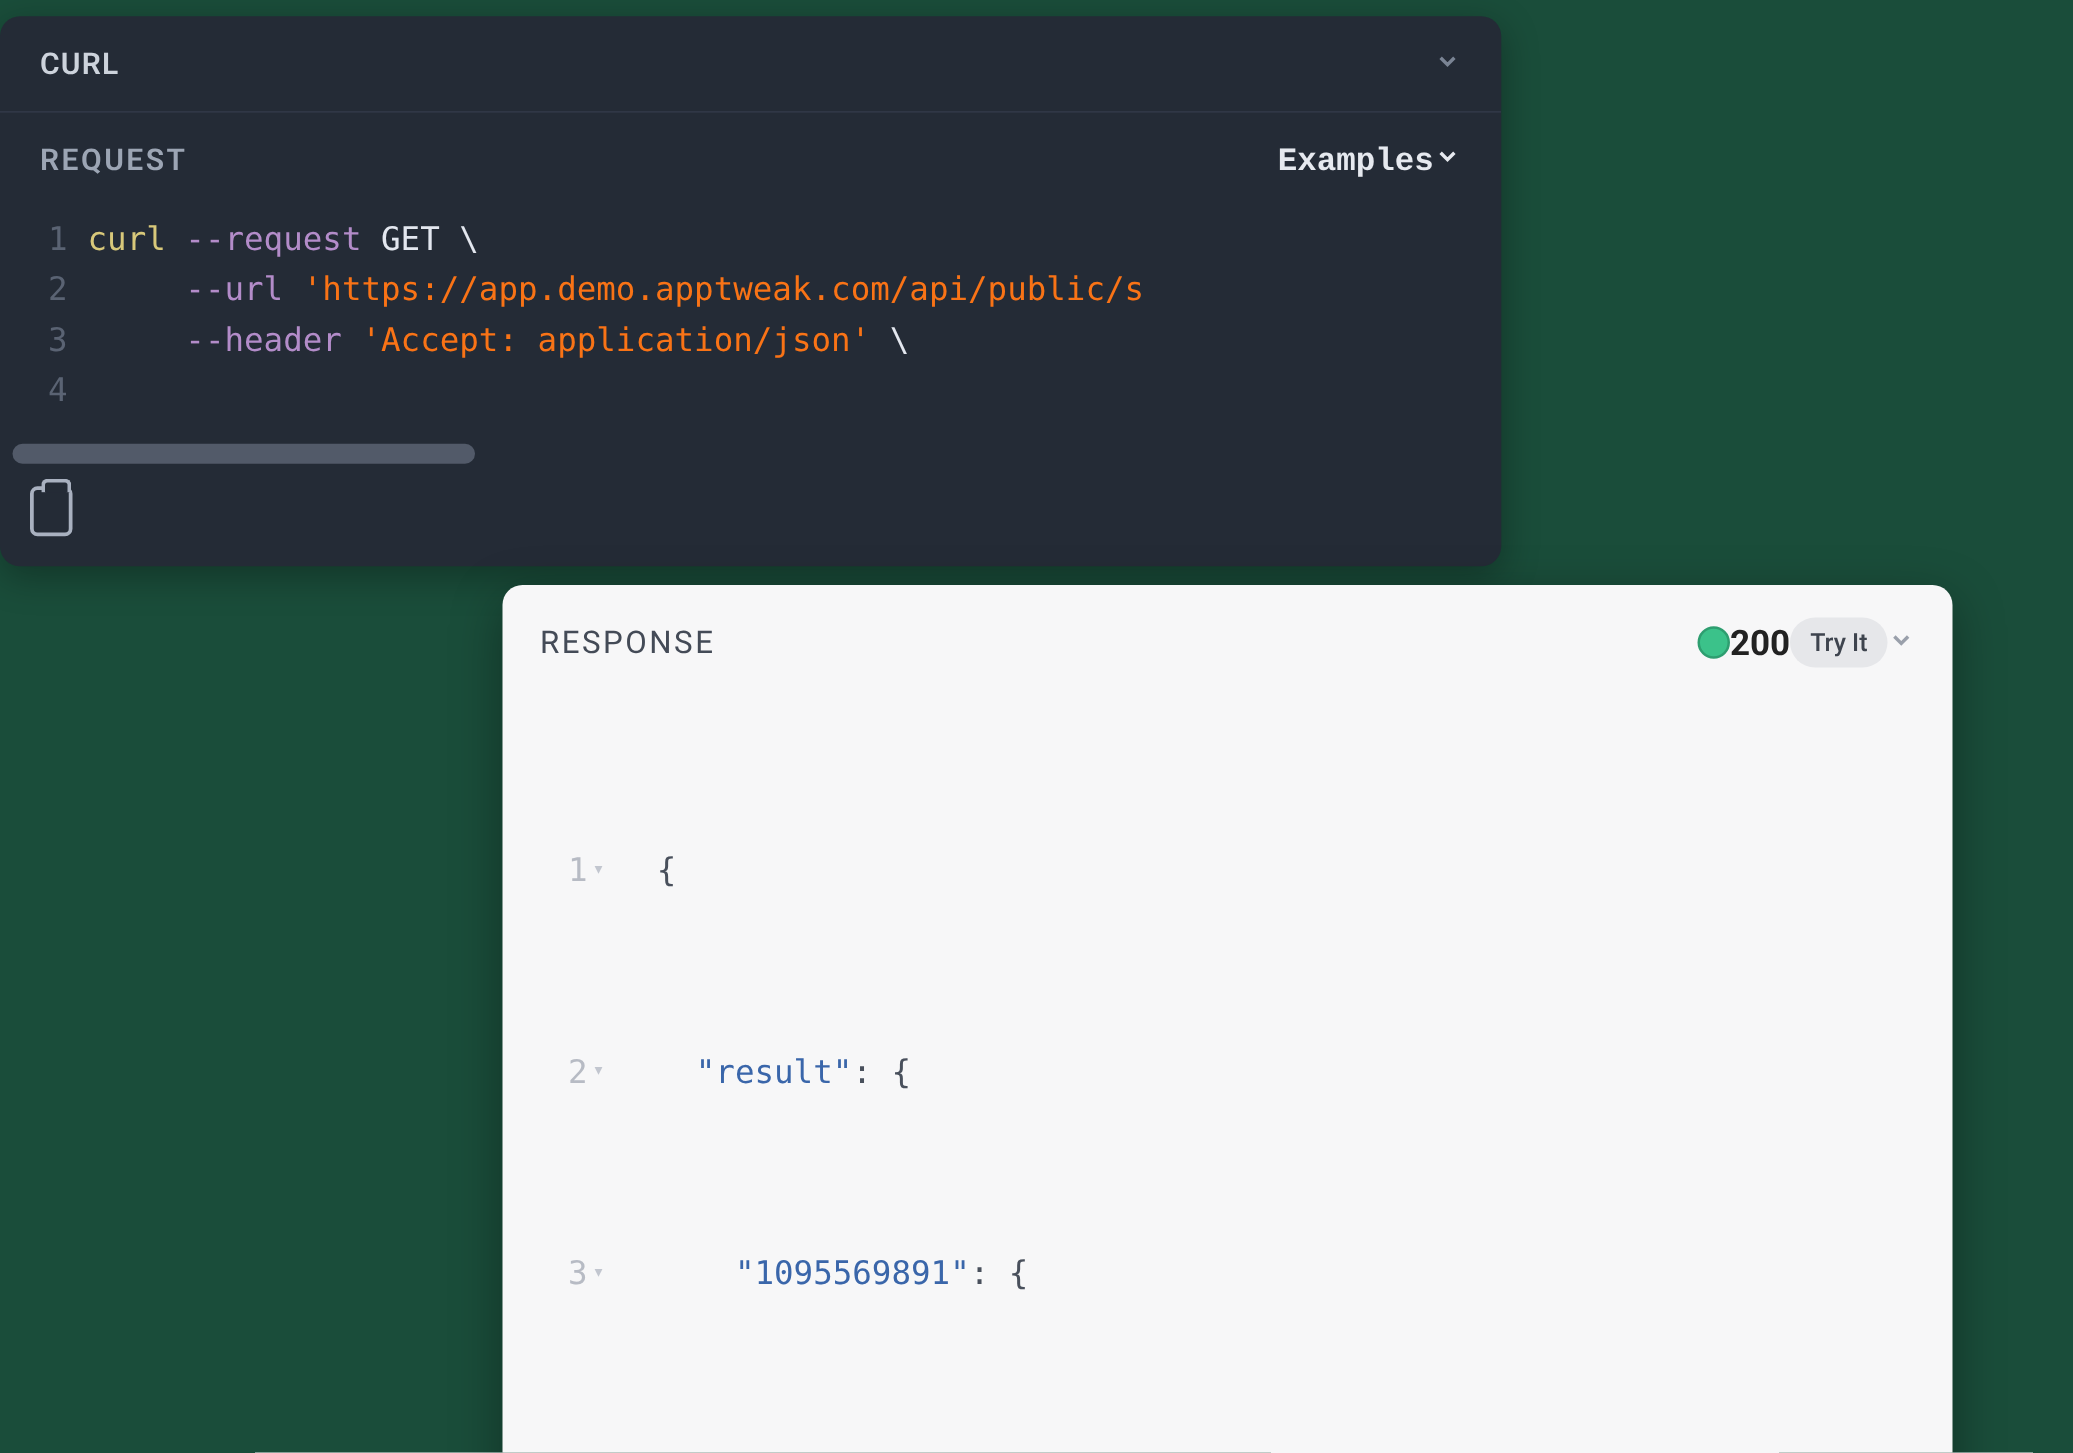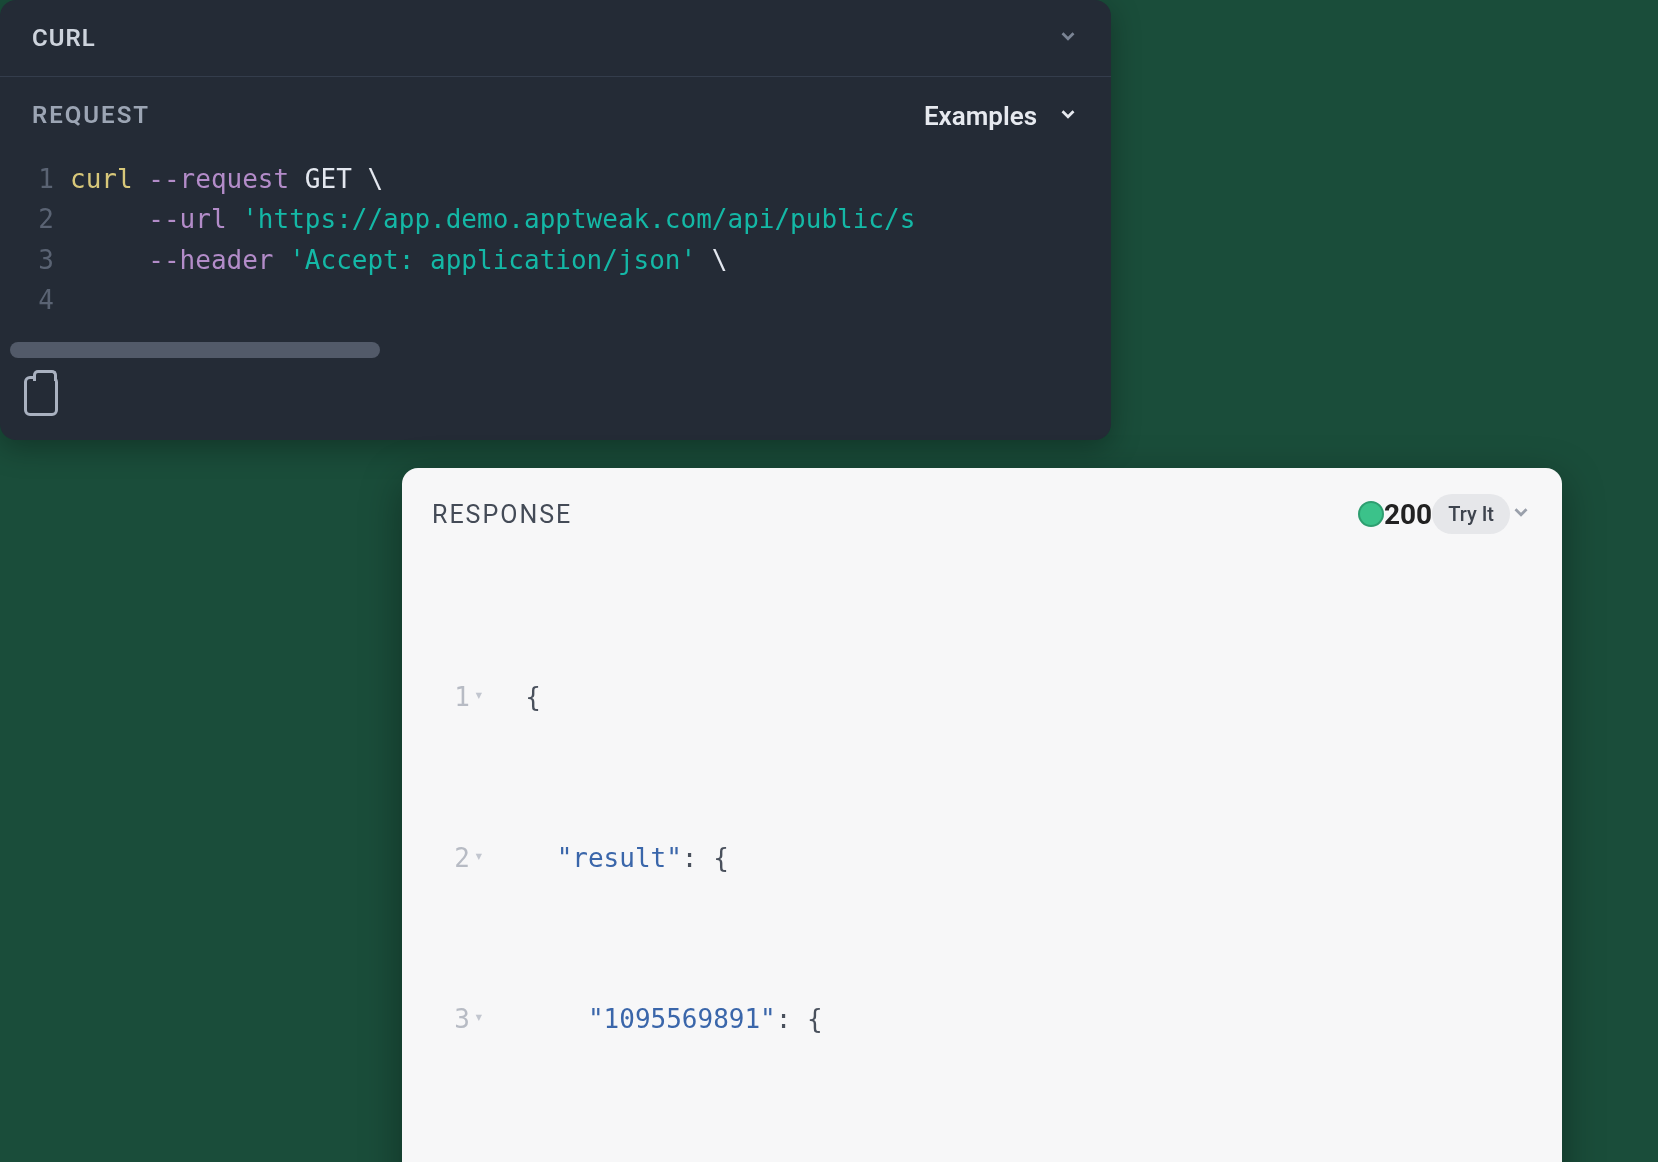--- a/index.html
+++ b/index.html
@@ -8,23 +8,23 @@
     background: #1a4d3a;
     width: 1658px;
     height: 1162px;
     position: relative;
     overflow: hidden;
   }
 
   
   .request-panel {
     position: absolute;
-    top: 0;
+    top: 13px;
     left: 0;
-    width: 1111px;
+    width: 1201px;
     background: #242b36;
     border-radius: 16px;
     box-shadow: 0 8px 30px rgba(0,0,0,0.3);
     overflow: hidden;
   }
   .curl-header {
     display: flex;
     justify-content: space-between;
     align-items: center;
     padding: 24px 32px;
@@ -46,25 +46,26 @@
   }
   .request-title {
     color: #9ca5b4;
     font-size: 24px;
     font-weight: 600;
     letter-spacing: 2px;
   }
   .examples-btn {
     display: flex;
     align-items: center;
-    gap: 20px;
+    gap: 0;
     color: #e6e9ef;
     font-size: 26px;
     font-weight: 600;
     cursor: pointer;
+    font-family: Liberation Mono, monospace;
   }
   .code-block {
     padding: 10px 0 10px 0;
     font-family: "SF Mono", Menlo, Consolas, monospace;
     font-size: 26px;
     line-height: 1.55;
     overflow-x: hidden;
   }
   .code-line {
     display: flex;
@@ -74,21 +75,21 @@
     width: 70px;
     padding-right: 16px;
     text-align: right;
     color: #5a6373;
     flex-shrink: 0;
     user-select: none;
   }
   .tok-cmd   { color: #d8c87a; }
   .tok-flag  { color: #b38cc9; }
   .tok-arg   { color: #e3e7ef; }
-  .tok-str   { color: #14b8a6; }
+  .tok-str   { color: #f97316; }
   .tok-plain { color: #e3e7ef; }
 
   .scroll-track {
     height: 16px;
     margin: 12px 8px 0 8px;
     background: transparent;
     position: relative;
   }
   .scroll-thumb {
     position: absolute;

